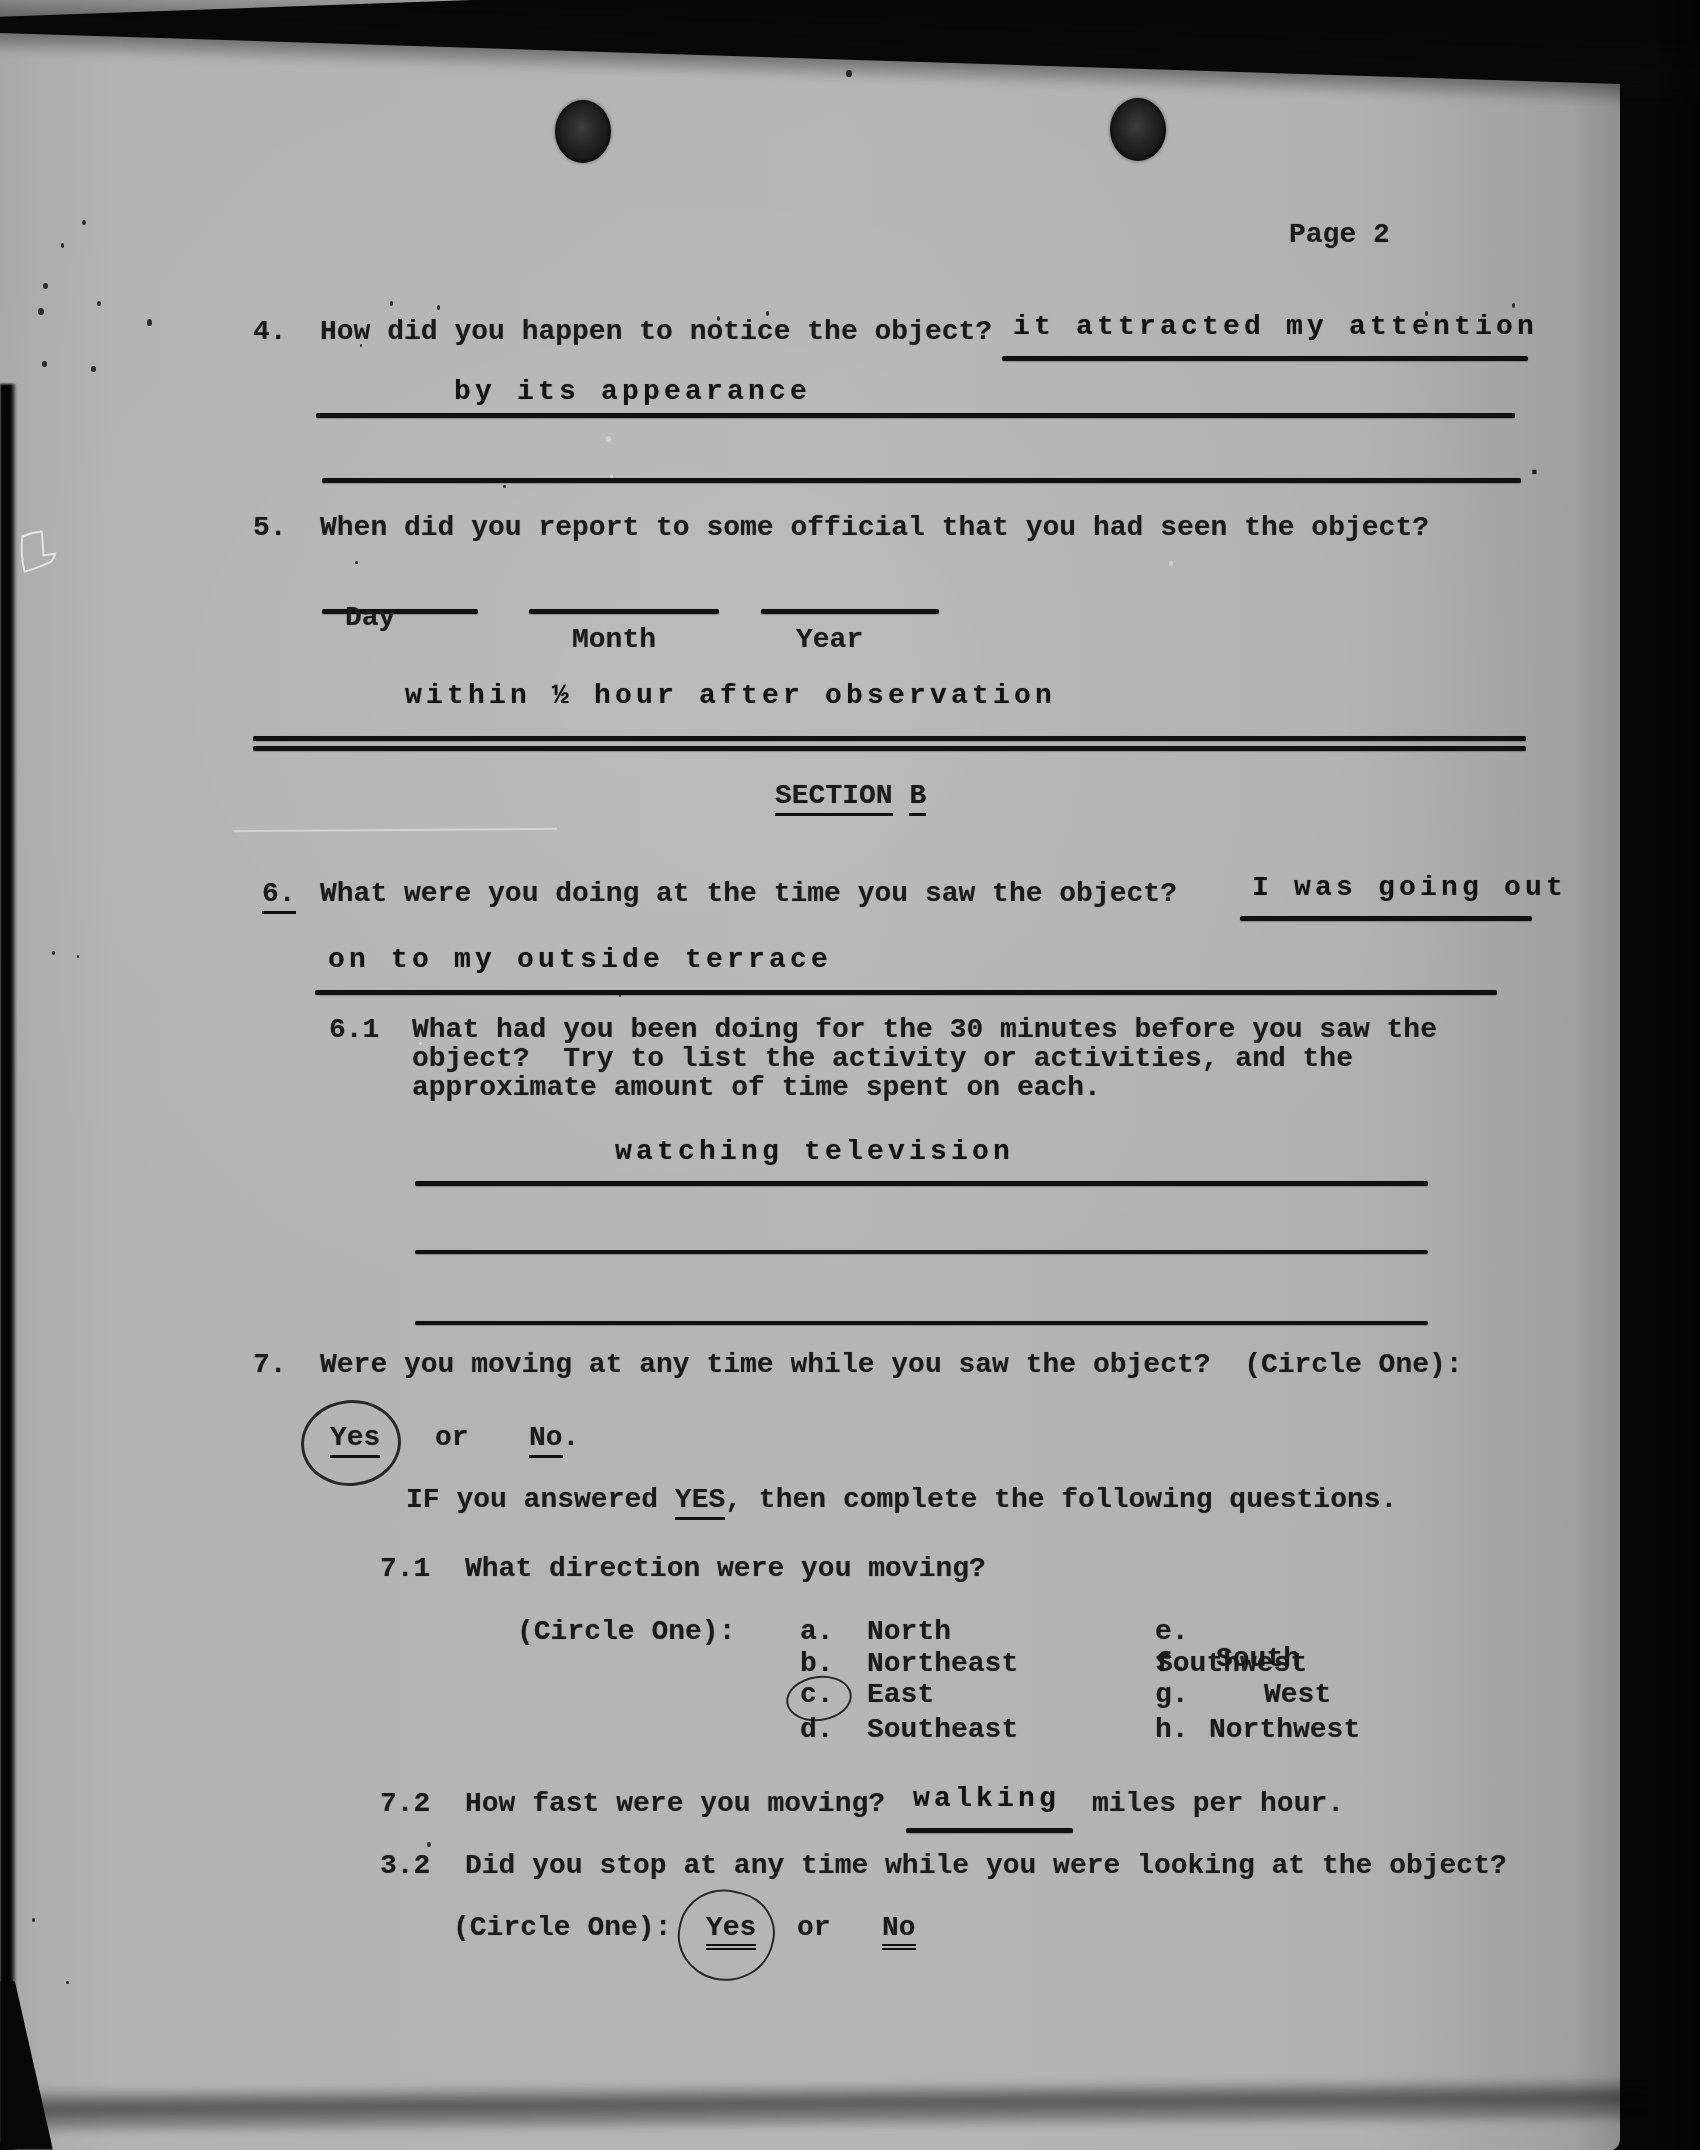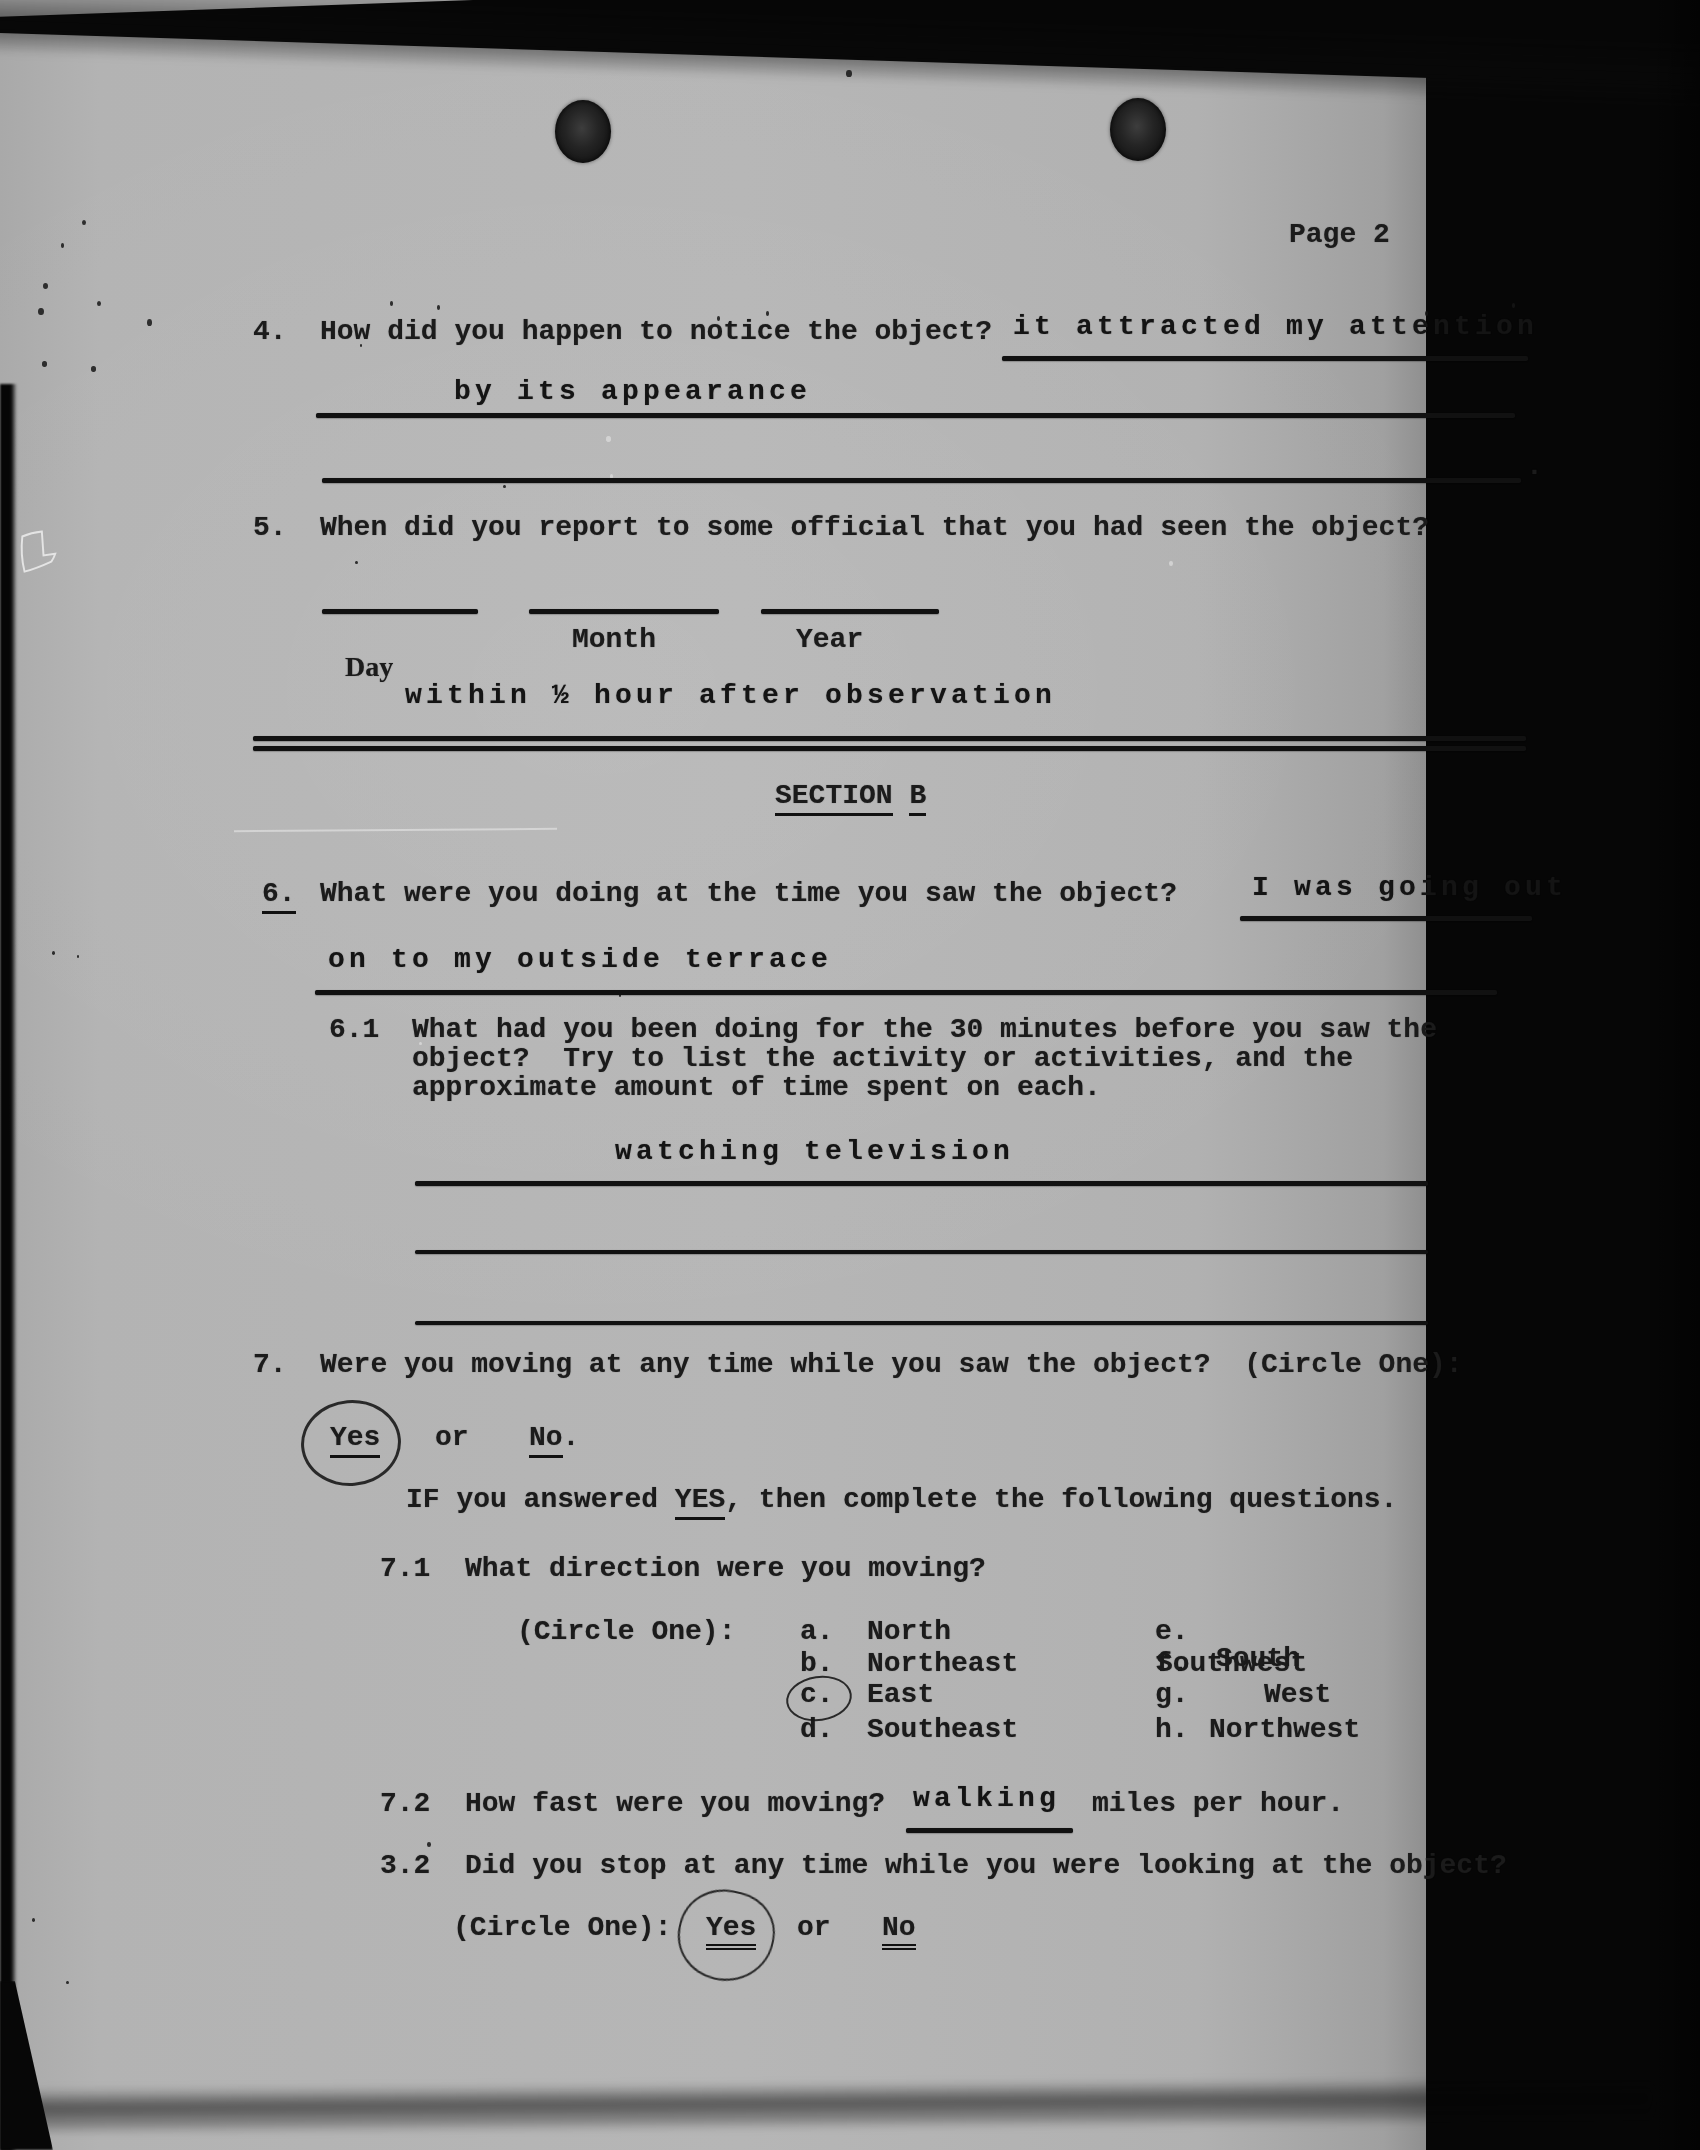--- a/index.html
+++ b/index.html
@@ -1,21 +1,21 @@
 <!DOCTYPE html>
 <html style="font-size:9px"><head>
 <meta charset="utf-8">
 <style>
   html,body{margin:0;padding:0;background:#040404;}
   body{width:1701px;height:2151px;position:relative;font-family:"Liberation Mono","DejaVu Sans Mono",monospace;}
   .scan{position:absolute;inset:0;overflow:hidden;background:#060606;}
-  .page{position:absolute;left:0;top:0;width:1426px;height:2151px;
+  .page{position:absolute;left:0;top:0;width:1620px;height:2151px;
     background:
       radial-gradient(ellipse 1280px 946px at 42% 32%, rgba(255,255,255,0.07), rgba(0,0,0,0) 72%),
-      linear-gradient(90deg,#a9a9a9 0%,#b3b3b3 7%,#b6b6b6 52%,#b1b1b1 84%,#a0a0a0 97%,#8f8f8f 100%);}
+      linear-gradient(90deg,#a9a9a9 0%,#b3b3b3 7%,#b6b6b6 52%,#b1b1b1 84%,#a0a0a0 97%,#8f8f8f 100%); border-radius: 12px;}
   
   .topwedge{position:absolute;left:-33px;top:-68px;width:1837px;height:100px;background:#060606;transform-origin:0 100%;transform:rotate(1.8deg);}
   .tlcorner{position:absolute;left:0;top:0;width:473px;height:16.7px;background:#9b9b9b;clip-path:polygon(0 0,100% 0,0 100%);}
   .topshadow{position:absolute;left:-33px;top:-11px;width:1837px;height:61px;transform-origin:0 100%;transform:rotate(1.8deg);
     background:linear-gradient(180deg,rgba(10,10,10,0) 0%,rgba(10,10,10,0.5) 58%,rgba(10,10,10,0.08) 100%);filter:blur(5px);}
   .botshadow{position:absolute;left:16.7px;top:2083px;width:1636px;height:43px;transform:rotate(-0.4deg);
     background:linear-gradient(180deg,rgba(5,5,5,0) 0%,rgba(5,5,5,0.55) 45%,rgba(5,5,5,0.15) 100%);filter:blur(4.5px);}
   .leftstrip{position:absolute;left:0;top:384px;width:16.7px;height:1767px;background:linear-gradient(90deg,#060606 65%,rgba(6,6,6,0));filter:blur(1.1px);}
   .blwedge{position:absolute;left:0;top:1981px;width:53px;height:169px;background:#070707;clip-path:polygon(0 0,28% 0,100% 100%,0 100%);filter:blur(1.1px);}
   .rightstrip{position:absolute;left:1651px;top:0;width:50px;height:2151px;
@@ -100,21 +100,21 @@
       <div class="t ans" style="left:454px;top:377px;">by its appearance</div>
       <div class="b" style="left:316px;top:413px;width:1199px;"></div>
       <div class="b" style="left:322px;top:478px;width:1199px;"></div>
       <div class="t" style="left:1526px;top:452px;">.</div>
 
       <div class="t" style="left:253px;top:513px;">5.</div>
       <div class="t" style="left:320px;top:513px;">When did you report to some official that you had seen the object?</div>
       <div class="b" style="left:322px;top:609px;width:156px;"></div>
       <div class="b" style="left:529px;top:609px;width:190px;"></div>
       <div class="b" style="left:761px;top:609px;width:178px;"></div>
-      <div class="t" style="left:345px;top:652px;font-family:Liberation Serif, serif;">Day</div>
+      <div class="t" style="left:345px;top:603px;">Day</div>
       <div class="t" style="left:572px;top:625px;">Month</div>
       <div class="t" style="left:796px;top:625px;">Year</div>
       <div class="t ans" style="left:405px;top:681px;">within ½ hour after observation</div>
 
       <div class="b" style="left:253px;top:736px;width:1273px;"></div>
       <div class="b" style="left:253px;top:746px;width:1273px;"></div>
 
       <div class="t" style="left:775px;top:781px;"><span class="u">SECTION</span><span> </span><span class="u">B</span></div>
 
       <div class="t" style="left:262px;top:879px;"><span class="u">6.</span></div>

